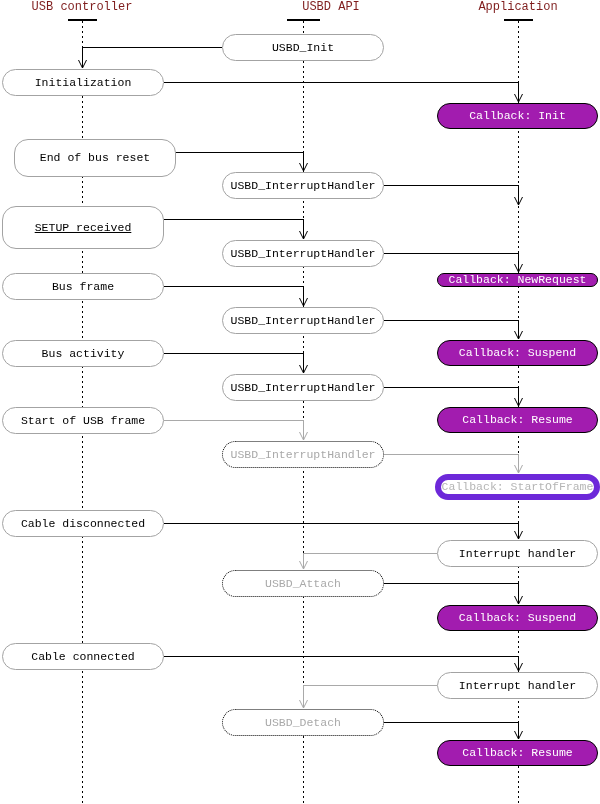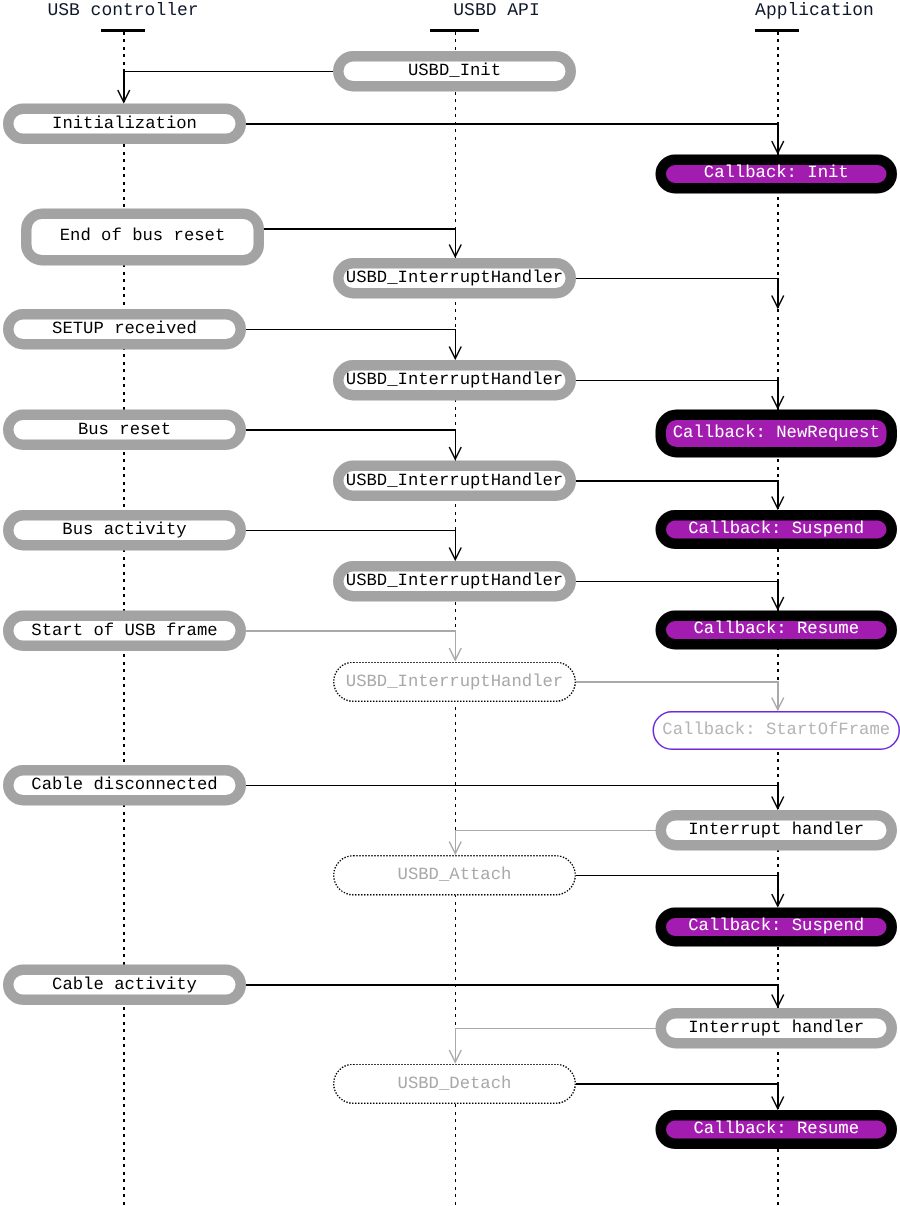--- a/index.html
+++ b/index.html
@@ -17,47 +17,47 @@
   }
   #diagram > svg {
     position: absolute;
     left: 0;
     top: 0;
   }
   .col-header {
     position: absolute;
     transform: translateX(-50%);
     font: 12px/13px "Liberation Mono", "DejaVu Sans Mono", monospace;
-    color: #0f172a;
+    color: #7f1d1d;
     white-space: nowrap;
   }
   .node {
     position: absolute;
     box-sizing: border-box;
     display: flex;
     align-items: center;
     justify-content: center;
     white-space: nowrap;
     font: 11.5px/1 "Liberation Mono", "DejaVu Sans Mono", monospace;
     background: #ffffff;
-    border: 7px solid #a3a3a3;
+    border: 1px solid #a3a3a3;
     border-radius: 14px;
     color: #000000;
   }
   .node.filled {
     background: #a21caf;
     border-color: #000000;
     color: #ffffff;
   }
   .node.dotted {
     border: 1px dotted #000000;
     color: #a9a9a9;
   }
   .node.muted {
-    border: 1px solid #6d28d9;
+    border: 6px solid #6d28d9;
     color: #b5b5b5;
     font-family: Liberation Mono, monospace;
   }
 </style>
 </head>
 <body>
 
 <div id="diagram">
     <svg width="600" height="804" viewBox="0 0 600 804">
       <line x1="82.5" y1="21" x2="82.5" y2="804" stroke="#000000" stroke-width="1" stroke-dasharray="2 3" shape-rendering="crispEdges"></line>
@@ -98,39 +98,39 @@
       <path d="M 514.5 596 L 518.5 604 L 522.5 596" fill="none" stroke="#000000" stroke-width="1"></path>
       <polyline points="164,656.5 518.5,656.5 518.5,671" fill="none" stroke="#000000" stroke-width="1" shape-rendering="crispEdges"></polyline>
       <path d="M 514.5 663 L 518.5 671 L 522.5 663" fill="none" stroke="#000000" stroke-width="1"></path>
       <polyline points="437,685.5 303.5,685.5 303.5,708" fill="none" stroke="#a9a9a9" stroke-width="1" shape-rendering="crispEdges"></polyline>
       <path d="M 299.5 700 L 303.5 708 L 307.5 700" fill="none" stroke="#a9a9a9" stroke-width="1"></path>
       <polyline points="384,722.5 518.5,722.5 518.5,739" fill="none" stroke="#000000" stroke-width="1" shape-rendering="crispEdges"></polyline>
       <path d="M 514.5 731 L 518.5 739 L 522.5 731" fill="none" stroke="#000000" stroke-width="1"></path>
     </svg>
     <div class="col-header" style="left: 82px; top: 1px;">USB controller</div>
     <div class="col-header" style="left: 303px; top: 1px; margin-left: 28px;">USBD API</div>
-    <div class="col-header" style="left: 518px; top: 1px; margin-left: 25px;">Application</div>
+    <div class="col-header" style="left: 518px; top: 1px;">Application</div>
     <div class="node outline" style="left: 2px; top: 69px; width: 162px; height: 27px;">Initialization</div>
     <div class="node outline" style="left: 14px; top: 139px; width: 162px; height: 38px;">End of bus reset</div>
-    <div class="node outline" style="left: 2px; top: 206px; width: 162px; height: 27px;">SETUP received</div>
-    <div class="node outline" style="left: 2px; top: 273px; width: 162px; height: 27px;">Bus reset</div>
+    <div class="node outline" style="left: 2px; top: 206px; width: 162px; height: 43px; text-decoration: underline;">SETUP received</div>
+    <div class="node outline" style="left: 2px; top: 273px; width: 162px; height: 27px;">Bus frame</div>
     <div class="node outline" style="left: 2px; top: 340px; width: 162px; height: 27px; font-family: Liberation Mono, monospace;">Bus activity</div>
     <div class="node outline" style="left: 2px; top: 407px; width: 162px; height: 27px;">Start of USB frame</div>
     <div class="node outline" style="left: 2px; top: 510px; width: 162px; height: 27px;">Cable disconnected</div>
-    <div class="node outline" style="left: 2px; top: 643px; width: 162px; height: 27px;">Cable activity</div>
+    <div class="node outline" style="left: 2px; top: 643px; width: 162px; height: 27px;">Cable connected</div>
     <div class="node outline" style="left: 222px; top: 34px; width: 162px; height: 27px;">USBD_Init</div>
     <div class="node outline" style="left: 222px; top: 172px; width: 162px; height: 27px;">USBD_InterruptHandler</div>
     <div class="node outline" style="left: 222px; top: 240px; width: 162px; height: 27px;">USBD_InterruptHandler</div>
     <div class="node outline" style="left: 222px; top: 307px; width: 162px; height: 27px;">USBD_InterruptHandler</div>
     <div class="node outline" style="left: 222px; top: 374px; width: 162px; height: 27px;">USBD_InterruptHandler</div>
     <div class="node dotted" style="left: 222px; top: 441px; width: 162px; height: 27px;">USBD_InterruptHandler</div>
     <div class="node dotted" style="left: 222px; top: 570px; width: 162px; height: 27px;">USBD_Attach</div>
     <div class="node dotted" style="left: 222px; top: 709px; width: 162px; height: 27px;">USBD_Detach</div>
     <div class="node filled" style="left: 437px; top: 103px; width: 161px; height: 26px;">Callback: Init</div>
-    <div class="node filled" style="left: 437px; top: 273px; width: 161px; height: 32px;">Callback: NewRequest</div>
+    <div class="node filled" style="left: 437px; top: 273px; width: 161px; height: 14px;">Callback: NewRequest</div>
     <div class="node filled" style="left: 437px; top: 340px; width: 161px; height: 26px;">Callback: Suspend</div>
     <div class="node filled" style="left: 437px; top: 407px; width: 161px; height: 26px;">Callback: Resume</div>
     <div class="node muted" style="left: 435px; top: 474px; width: 165px; height: 26px;">Callback: StartOfFrame</div>
     <div class="node outline" style="left: 437px; top: 540px; width: 161px; height: 27px;">Interrupt handler</div>
     <div class="node filled" style="left: 437px; top: 605px; width: 161px; height: 26px;">Callback: Suspend</div>
     <div class="node outline" style="left: 437px; top: 672px; width: 161px; height: 27px;">Interrupt handler</div>
     <div class="node filled" style="left: 437px; top: 740px; width: 161px; height: 26px;">Callback: Resume</div>
   </div>
 
 </body></html>

